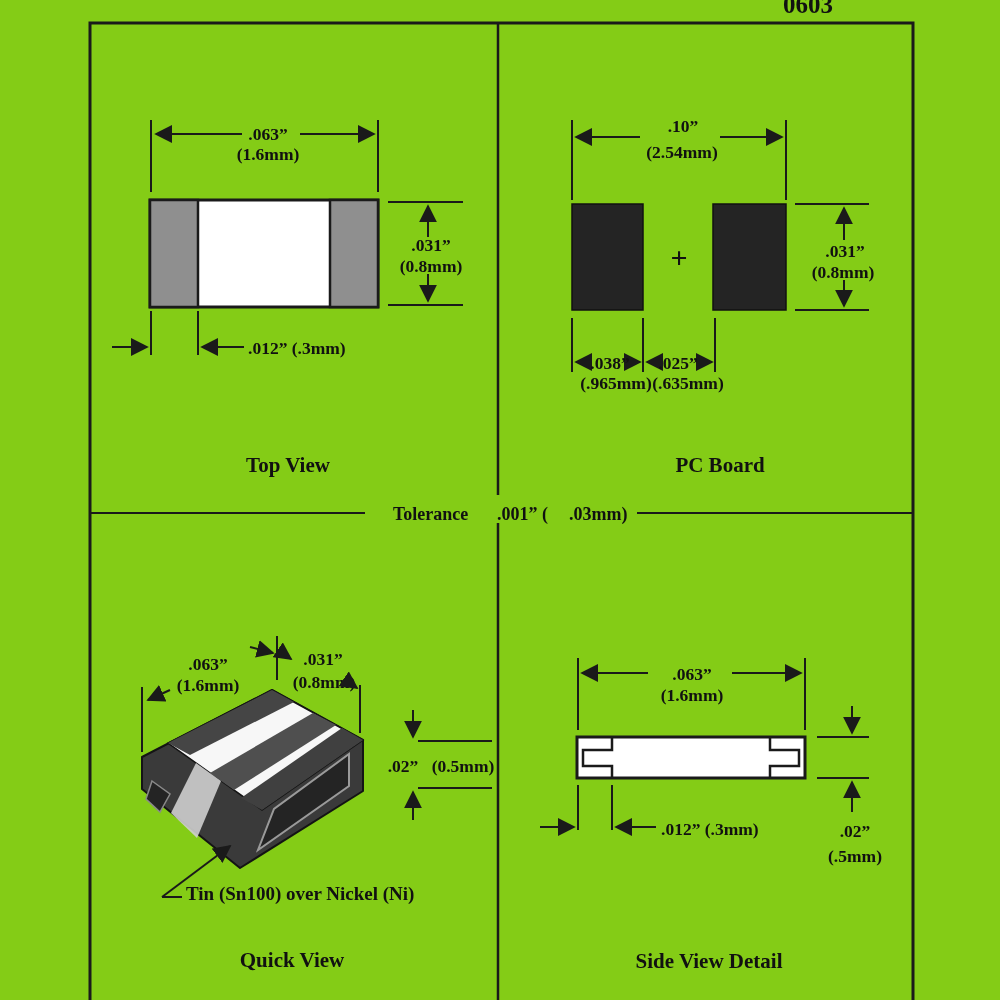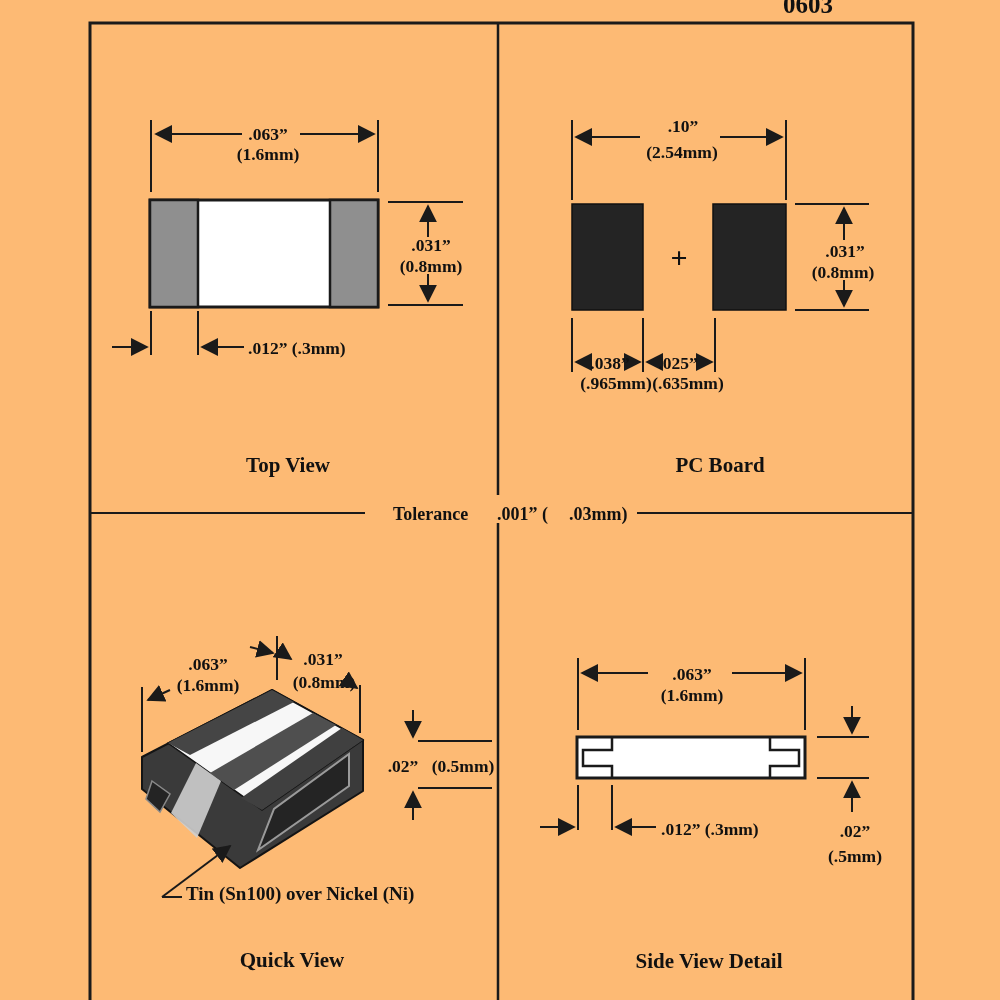--- a/index.html
+++ b/index.html
@@ -1,16 +1,16 @@
 <!DOCTYPE html>
 <html><head>
 <meta charset="utf-8">
 <style>
   html,body{margin:0;padding:0;background:#ffffff;}
-  #stage{position:relative;width:1000px;height:1000px;background:#fdba74;overflow:hidden;
+  #stage{position:relative;width:1000px;height:1000px;background:#84cc16;overflow:hidden;
          font-family:"Liberation Serif",serif;}
   svg{position:absolute;left:0;top:0;}
   .ln{stroke:#1a1a1a;stroke-width:2;fill:none;}
   .ln25{stroke:#1a1a1a;stroke-width:2.5;fill:none;}
   .ln3{stroke:#1a1a1a;stroke-width:3;fill:none;}
   .arr{stroke:#1a1a1a;stroke-width:2;fill:none;marker-end:url(#ah);}
   text{font-family:"Liberation Serif",serif;font-weight:bold;fill:#111;}
   .d{font-size:17.5px;}
   .tol{font-size:18px;}
   .t{font-size:21px;}

